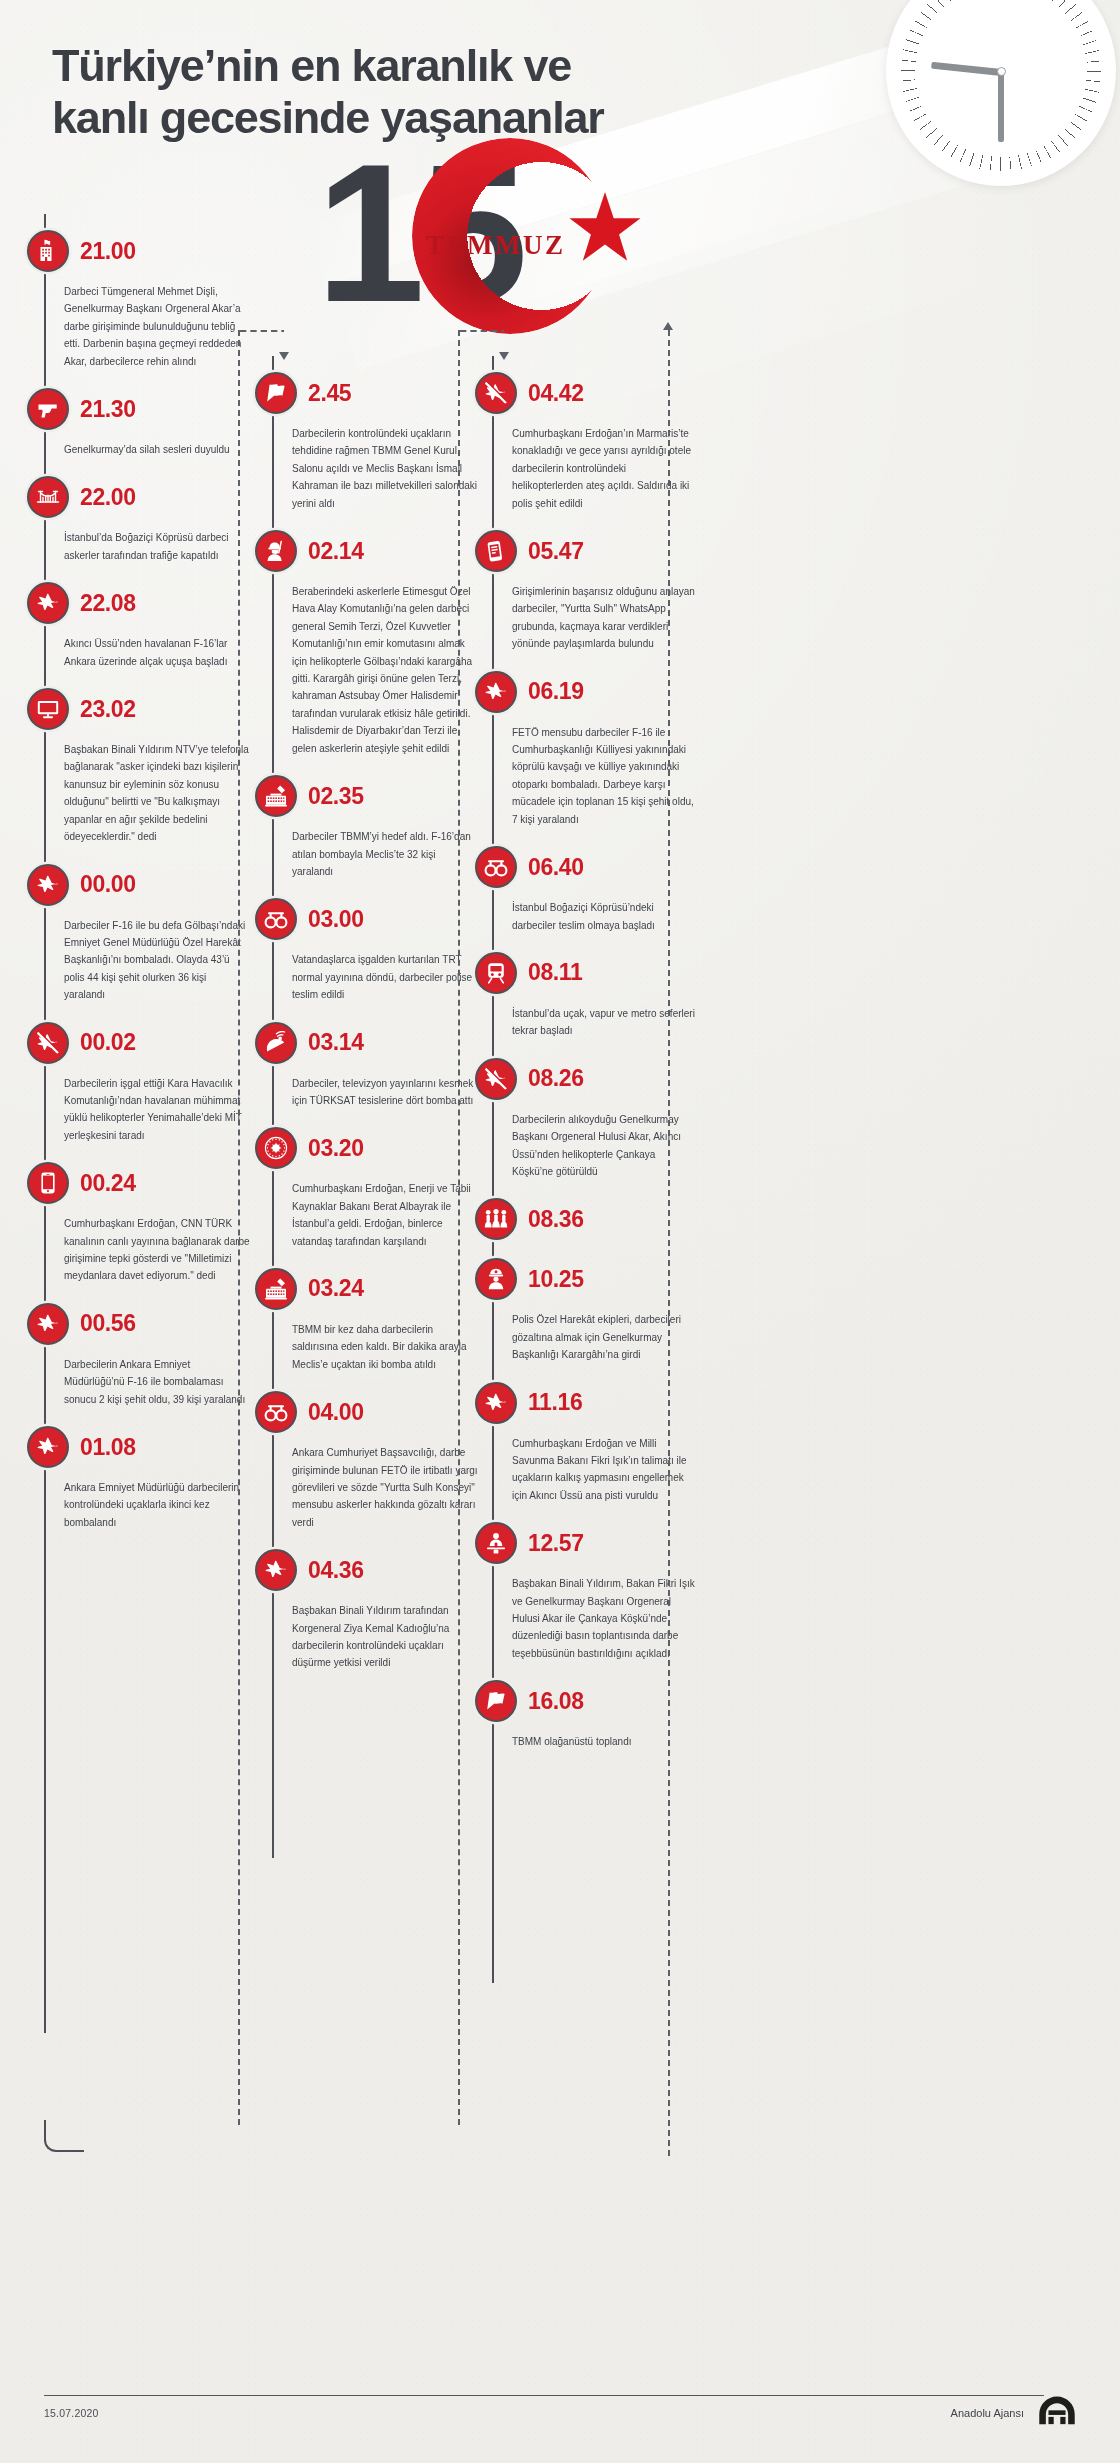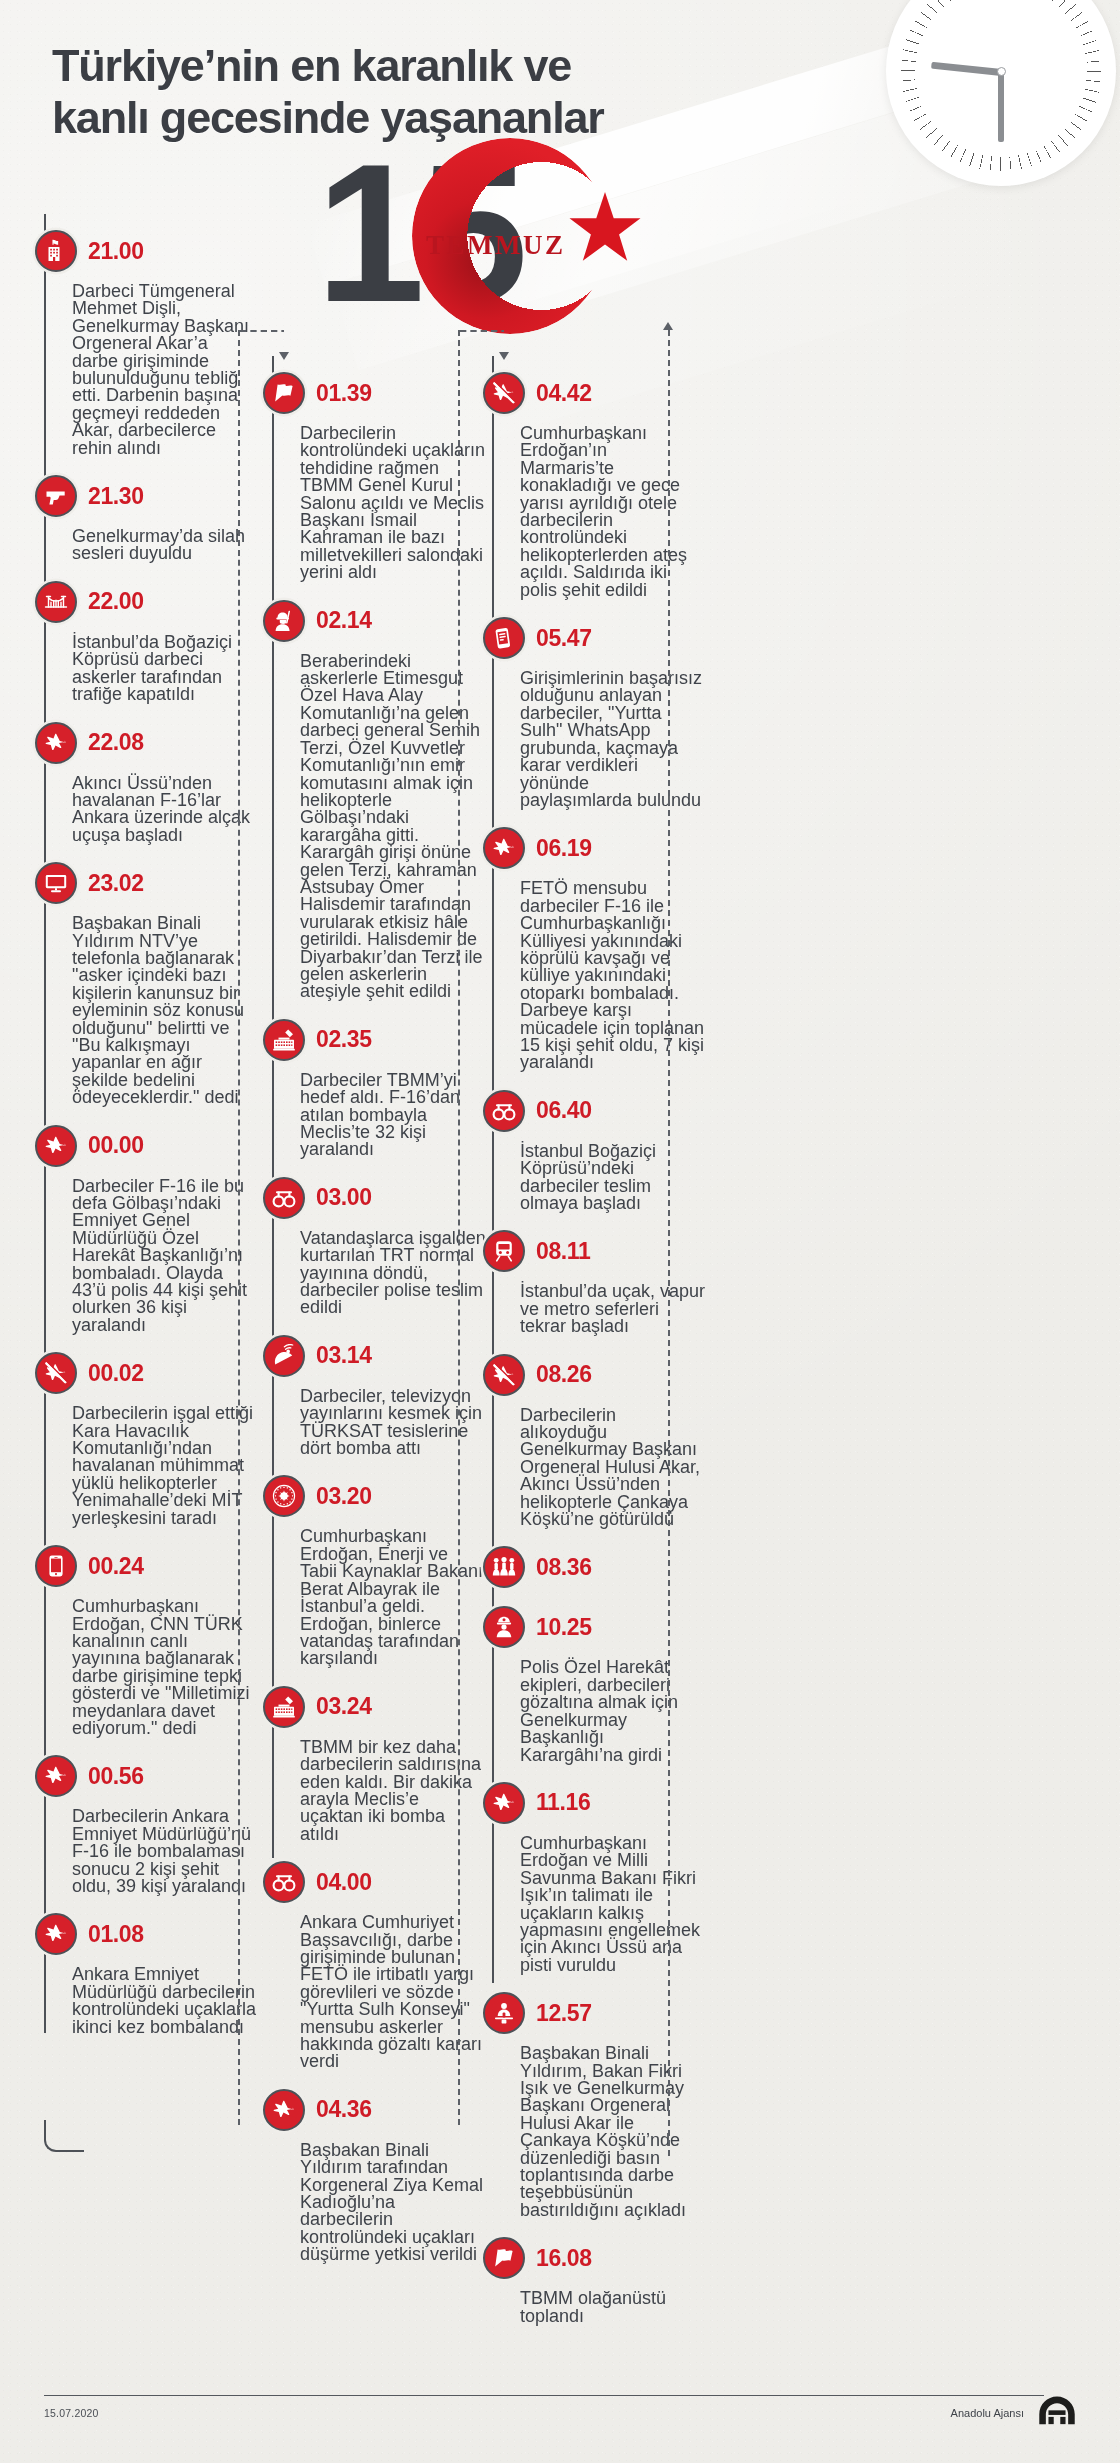--- a/index.html
+++ b/index.html
@@ -115,21 +115,21 @@
   #col2 { left: 266px; width: 212px; }
   #col3 { left: 486px; width: 214px; }
 
   .rail {
     position: absolute;
     left: 6px;
     width: 2px;
     background: #4d5157;
   }
 
-  .items { position: absolute; left: 12px; top: 0; width: 100%; }
+  .items { position: absolute; left: 4px; top: 0; width: 100%; }
 
   .item { position: relative; padding-left: 0; margin-bottom: 18px; }
 
   .item-head { position: relative; height: 42px; display: flex; align-items: center; }
 
   .bullet {
     position: absolute; left: -15px; top: 0;
     width: 42px; height: 42px; border-radius: 50%;
     background: #d6202a;
     border: 2.5px solid #4d5157;
@@ -143,21 +143,21 @@
     font-family: "Liberation Sans", sans-serif;
     font-weight: 700;
     font-size: 23px;
     letter-spacing: -0.4px;
     color: #cf1b26;
   }
 
   .desc {
     margin: 11px 0 0 22px;
     font-family: "Liberation Sans", sans-serif;
-    font-size: 18px;
+    font-size: 10px;
     line-height: 17.4px;
     color: #3f434a;
     max-width: 186px;
   }
 
   
   .connector { position: absolute; pointer-events: none; }
   .dashline {
     position: absolute;
     border-left: 2px dashed #5c6067;
@@ -374,21 +374,21 @@
     <div class="rail" style="top: 356px; height: 1502px;"></div>
     <div class="items" style="top:372px;">
         <div class="item">
           <div class="item-head">
             <div class="bullet">
               <svg viewBox="0 0 24 24" fill="#fff">
                 <path d="M3.2 20.6 5.6 3.4c3.2 1.3 5-.9 8.2.4l-2.2 9.8z"></path>
                 <path d="M12.4 4.6c3.1 1.2 5-.9 8.2.4l-2.2 9.8c-3.2-1.3-5 .9-8.2-.4z"></path>
               </svg>
             </div>
-            <div class="time">01.39</div>
+            <div class="time">2.45</div>
           </div>
           <p class="desc">Darbecilerin kontrolündeki uçakların tehdidine rağmen TBMM Genel Kurul Salonu açıldı ve Meclis Başkanı İsmail Kahraman ile bazı milletvekilleri salondaki yerini aldı</p>
         </div>
         <div class="item">
           <div class="item-head">
             <div class="bullet">
               <svg viewBox="0 0 24 24" fill="#fff">
                 <rect x="15.3" y="1.6" width="1.5" height="13" rx=".6" transform="rotate(12 16 8)"></rect>
                 <path d="M5.6 8.2c0-2.8 2.2-4.6 5-4.6s5 1.8 5 4.6v.8H5.6z"></path>
                 <rect x="4.3" y="8.6" width="12.6" height="2" rx="1"></rect>

